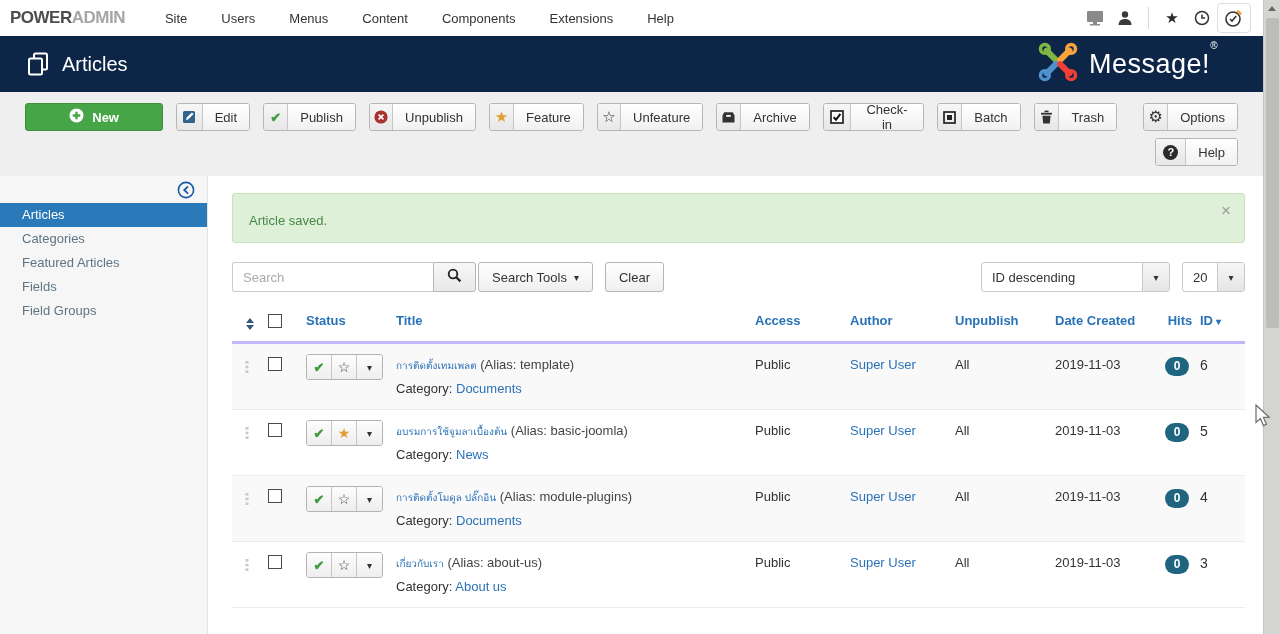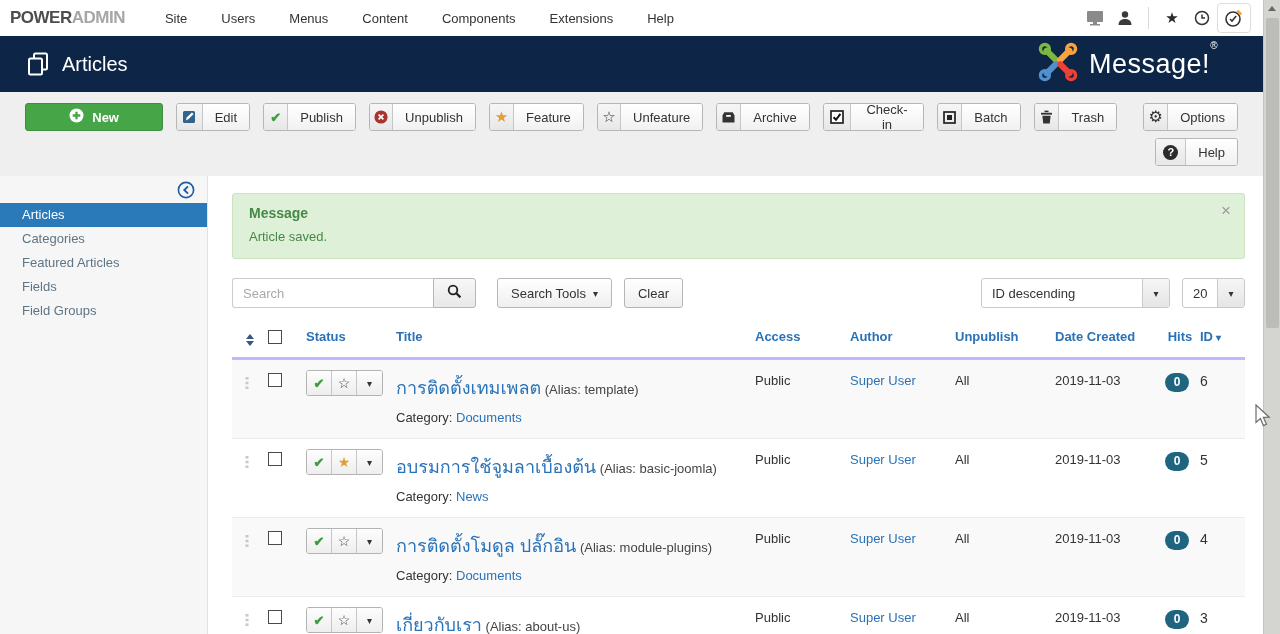--- a/index.html
+++ b/index.html
@@ -83,21 +83,21 @@
   .f-search { width:201px; height:30px; border:1px solid #ccc; border-right:none;
     border-radius:3px 0 0 3px; padding:0 10px; font-size:13px; color:#333; outline:none;
     font-family:"Liberation Sans", sans-serif; }
   .f-search::placeholder { color:#a9a9a9; }
   .f-search-btn { width:43px; height:30px; border:1px solid #b6b6b6; border-radius:0 3px 3px 0;
     background:linear-gradient(#f7f7f7,#e8e8e8); display:flex; align-items:center;
     justify-content:center; cursor:pointer; }
   .f-btn { height:30px; border:1px solid #b6b6b6; border-radius:3px; padding:0 13px;
     background:linear-gradient(#fff,#efefef); font-size:13px; color:#333; display:inline-flex;
     align-items:center; gap:7px; cursor:pointer; font-family:"Liberation Sans", sans-serif; }
-  .ml13 { margin-left:21px; } .ml12 { margin-left:12px; }
+  .ml13 { margin-left:2px; } .ml12 { margin-left:12px; }
   .caret { font-size:10px; color:#333; }
   .sel { display:inline-flex; height:30px; border:1px solid #c9c9c9; border-radius:3px;
     overflow:hidden; background:#fff; cursor:pointer; }
   .sel-text { display:flex; align-items:center; padding:0 10px; font-size:13px; color:#333; }
   .sel-caret { width:27px; background:linear-gradient(#f6f6f6,#e5e5e5);
     border-left:1px solid #c9c9c9; display:flex; align-items:center; justify-content:center; }
   .sort-sel { margin-left:auto; } .sort-sel .sel-text { width:160px; }
   .limit-sel .sel-text { width:34px; }
 
   
@@ -116,21 +116,21 @@
   .sgroup { display:inline-flex; border:1px solid #b3b3b3; border-radius:3px;
     overflow:hidden; margin-top:-3px; }
   .sg-seg { width:25px; height:24px; display:flex; align-items:center; justify-content:center;
     background:linear-gradient(#fdfdfd,#eee); border-right:1px solid #c6c6c6; cursor:pointer; }
   .sg-seg:last-child { border-right:none; }
   .sg-check { color:#3f9d3f; font-size:13px; font-weight:700; }
   .sg-star { font-size:14px; }
   .sg-star[data-featured="true"] { color:#e39e34; }
   .sg-star[data-featured="false"] { color:#444; }
   .sg-caret { font-size:10px; color:#333; }
-  .title-link { font-size:18px; }
+  .title-link { font-size:10px; }
   .alias { color:#444; font-size:13px; }
   .cat-line { margin-top:8px; }
   .hits-badge { display:inline-block; min-width:13px; padding:2px 9px 3px; border-radius:10px;
     background:#1f6580; color:#fff; font-size:12px; font-weight:700; text-align:center; }
   .id-cell { font-size:14px; }
   .sort-ic { display:inline-flex; flex-direction:column; gap:2px; align-items:center;
     cursor:pointer; }
   .sort-ic i { width:0; height:0; border-left:4px solid transparent;
     border-right:4px solid transparent; display:block; }
   .sort-up { border-bottom:5px solid #33597e; }
@@ -322,21 +322,20 @@
     <span class="side-item">Categories</span>
     <span class="side-item">Featured Articles</span>
     <span class="side-item">Fields</span>
     <span class="side-item">Field Groups</span>
   </div>
 </aside>
 
 <main class="main">
 
   <div class="msg">
-    <div class="msg-title">Message</div>
     <div class="msg-body">Article saved.</div>
     <span class="msg-close">×</span>
   </div>
 
   <div class="filter-row">
     <input class="f-search" placeholder="Search" style="">
     <button class="f-search-btn">
       <span><svg width="15" height="15" viewBox="0 0 15 15">
             <circle cx="6" cy="6" r="4.3" fill="none" stroke="#222" stroke-width="1.8"></circle>
             <path d="M9.3 9.3 L13.4 13.4" stroke="#222" stroke-width="2.2"></path>

